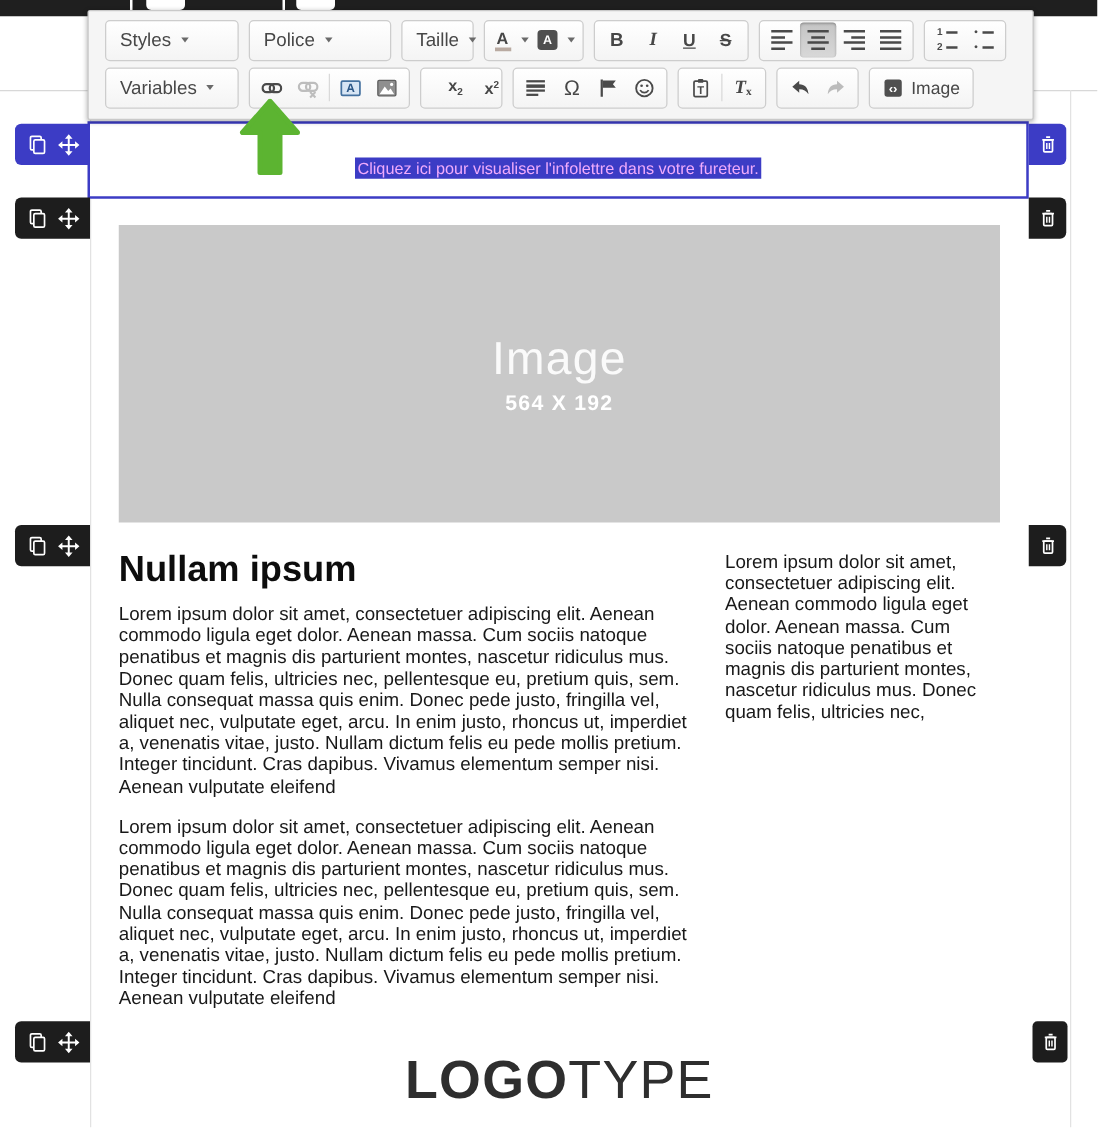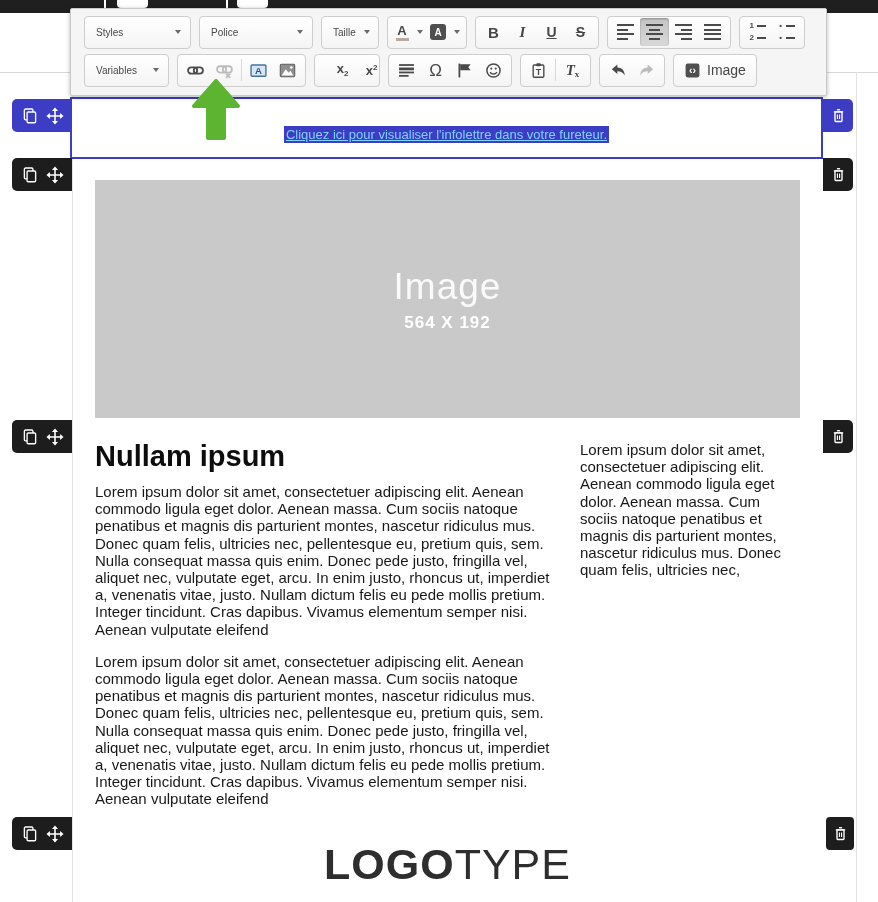--- a/index.html
+++ b/index.html
@@ -14,23 +14,23 @@
   
   .hframe { position:absolute; left:0; top:72px; width:878px; height:1px; background:#d8d8d8; z-index:1; }
   .vframe { position:absolute; top:72px; bottom:0; width:1px; background:#e2e2e2; z-index:1; }
   .vframe.l { left:72px; } .vframe.r { left:856px; }
 
   
   .panel { position:absolute; left:70px; top:8px; width:757px; height:88px; z-index:10;
            background:#f5f5f5; border:1px solid #c9c9c9; border-radius:2px;
            box-shadow:0 1px 4px rgba(0,0,0,.3); padding:6px 0 0 13px; }
   .tb-row { display:flex; align-items:center; gap:8px; margin-bottom:4px; height:34px; }
-  .dd { display:flex; align-items:center; justify-content:space-between; height:33px; padding:0 9px 0 11px;
+  .dd { display:flex; align-items:center; height:33px; padding:0 9px 0 11px;
         background:linear-gradient(#ffffff,#f4f4f4); border:1px solid #cdcdcd; border-radius:4px;
-        color:#474747; font-size:10px; cursor:pointer; }
+        color:#474747; font-size:15px; cursor:pointer; }
   .caret { width:0; height:0; border-left:3.5px solid transparent; border-right:3.5px solid transparent;
            border-top:4px solid #6a6a6a; margin-left:8px; }
   .grp { display:flex; align-items:center; height:33px; padding:0 3px;
          background:linear-gradient(#ffffff,#f4f4f4); border:1px solid #cdcdcd; border-radius:4px; }
   .tbtn { width:29px; height:28px; border:0; background:transparent; display:flex; align-items:center;
           justify-content:center; cursor:pointer; border-radius:3px; position:relative; }
   .tbtn.active { background:linear-gradient(#c4c4c4,#d8d8d8); box-shadow:inset 0 1px 2px rgba(0,0,0,.3); }
   .vdiv { width:1px; height:22px; background:#d9d9d9; margin:0 2px; }
   .g-b { font-weight:bold; font-size:15px; color:#474747; }
   .g-i { font-family:"Liberation Serif",serif; font-style:italic; font-weight:bold; font-size:15px; color:#474747; }
@@ -67,21 +67,21 @@
   .tab.right { left:823px; width:30px; border-radius:0 5px 5px 0; }
   .tab.blue { background:#3c3cc5; --tabbg:#3c3cc5; }
   .tab.black { background:#1d1d1d; --tabbg:#1d1d1d; }
   .hbtn { border:0; background:transparent; padding:0; width:18px; height:18px; cursor:pointer;
           display:flex; align-items:center; justify-content:center; }
 
   
   .sel-block { position:absolute; left:70px; top:97px; width:753px; height:62px; background:#fff;
                border:2px solid #3c3cc5; z-index:3; display:flex; justify-content:center;
                align-items:flex-start; padding-top:27px; }
-  .sel-text { background:#3c3cc5; color:#7dd3fc; font-size:13px; text-decoration:underline;
+  .sel-text { background:#3c3cc5; color:#f0abfc; font-size:13px; 
               padding:0 2px; line-height:17px; cursor:pointer; }
   .image-ph { position:absolute; left:95px; top:180px; width:705px; height:238px; background:#c9c9c9;
               display:flex; flex-direction:column; align-items:center; justify-content:center;
               gap:5px; z-index:2; cursor:pointer; }
   .img-label { color:#fafafa; font-size:37px; letter-spacing:1px; }
   .img-dims { color:#fff; font-size:17px; font-weight:bold; letter-spacing:1px; }
   .art-head { position:absolute; left:95px; top:440px; font-size:29px; font-weight:bold; color:#0d0d0d; z-index:2; }
   .col-left { position:absolute; left:95px; top:483px; width:470px; font-size:15px; line-height:17.2px;
               color:#181818; z-index:2; }
   .col-left p + p { margin-top:15px; }
@@ -210,21 +210,21 @@
           <span class="row">
               <span class="m">•</span>
               <span class="bar"></span>
             </span>
         </span>
       </button>
     </div>
   </div>
 
   <div class="tb-row">
-    <div class="dd" style="width:85px">
+    <div class="dd" style="width:107px">
       <span>Variables</span>
       <span class="caret"></span>
     </div>
 
     <div class="grp">
       <button class="tbtn">
         <svg width="17" height="17" viewBox="0 0 16 16">
           <rect x="1" y="5" width="8.6" height="6" rx="3" fill="none" stroke="#4a4a4a" stroke-width="1.7"></rect>
           <rect x="6.4" y="5" width="8.6" height="6" rx="3" fill="none" stroke="#4a4a4a" stroke-width="1.7"></rect>
         </svg>

